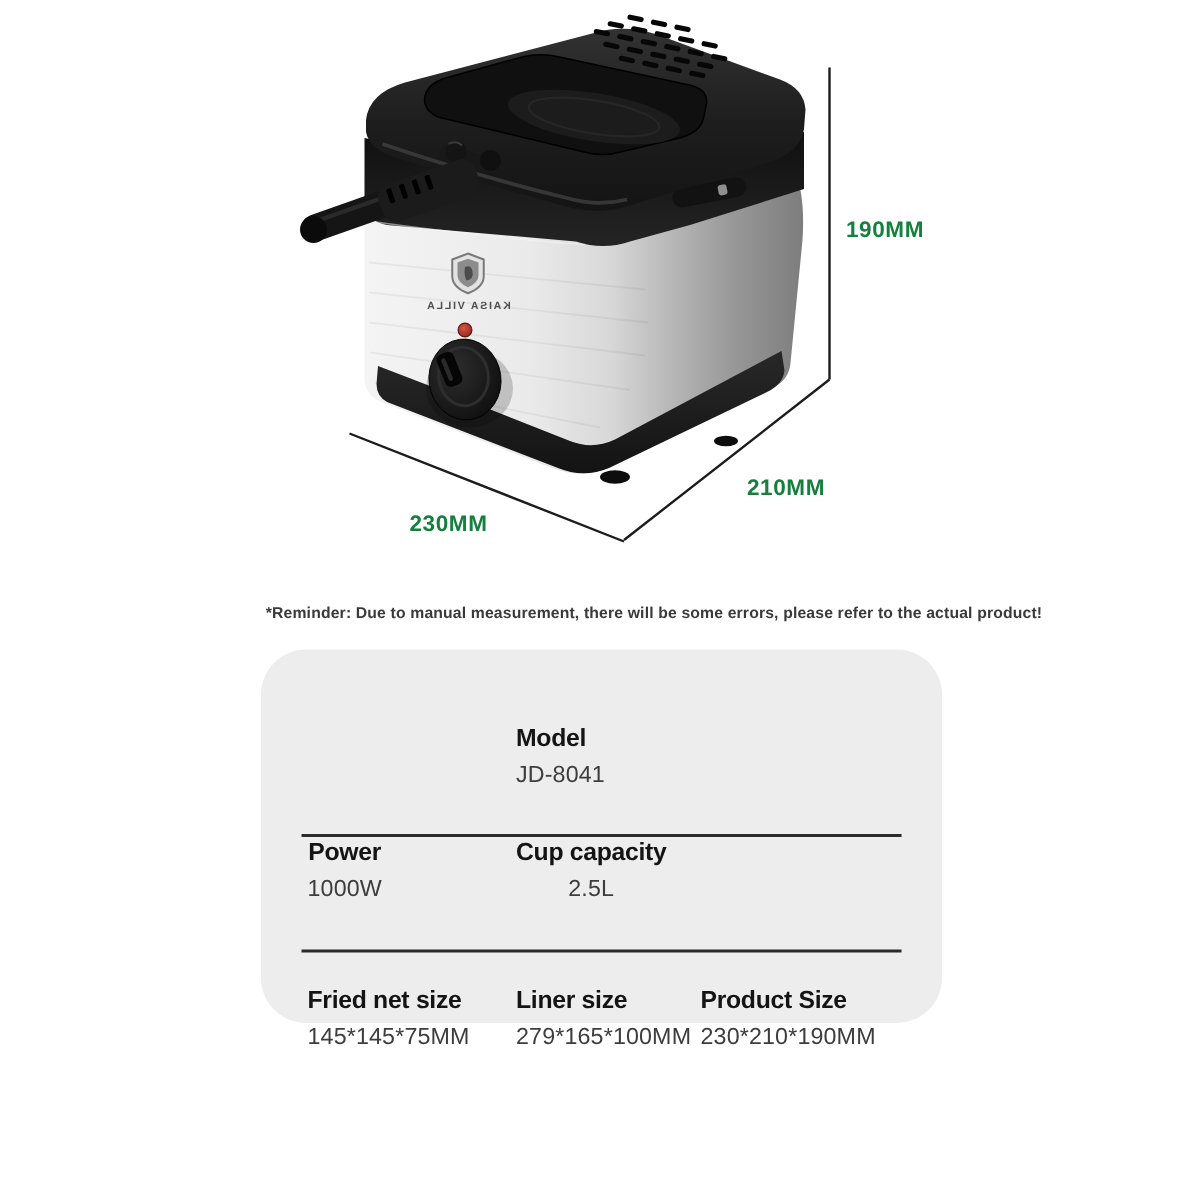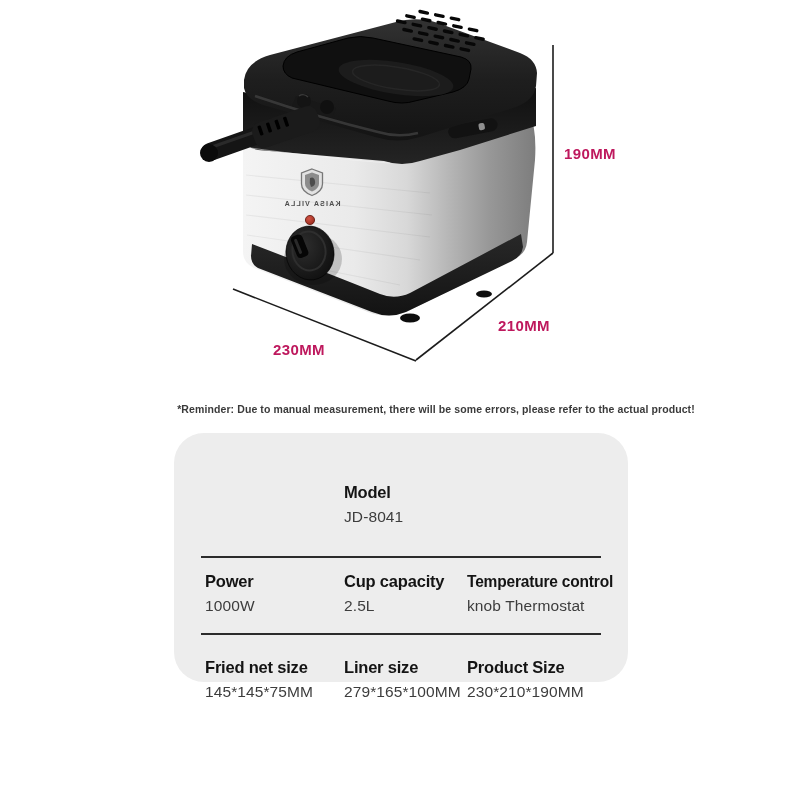--- a/index.html
+++ b/index.html
@@ -2,35 +2,35 @@
 <html><head>
 <meta charset="utf-8">
 <style>
   html,body { margin:0; padding:0; }
   body { font-family:"Liberation Sans","DejaVu Sans",sans-serif; background:#ffffff; }
   .page { position:relative; width:800px; height:800px; background:#ffffff; overflow:hidden; }
 
   
   .scene { position:absolute; left:0; top:0; width:800px; height:415px; }
   .scene svg { position:absolute; left:0; top:0; }
-  .dim-label { position:absolute; font-size:15px; font-weight:700; color:#be185d; letter-spacing:.4px; }
+  .dim-label { position:absolute; font-size:15px; font-weight:700; color:#15803d; letter-spacing:.4px; }
   .dim-height { left:564px; top:145px; }
   .dim-depth  { left:498px; top:317px; }
   .dim-width  { left:273px; top:341px; }
 
   
   .reminder { position:absolute; left:0; top:392px; width:800px; text-align:center;
               font-size:10.5px; font-weight:600; color:#3a3a3a; letter-spacing:.1px;margin-left:36px; }
 
   
   .spec-panel { position:absolute; left:174px; top:433px; width:454px; height:249px;
                 background:#ededed; border-radius:30px; }
   .cell { position:absolute; white-space:nowrap; }
   .c1 { left:31px; } .c2 { left:170px; } .c3 { left:293px; }
-  .r1 { top:50px; } .r2 { top:139px; } .r3 { top:225px; }
+  .r1 { top:50px; } .r2 { top:126px;text-align:center; } .r3 { top:225px; }
   .cell .label { font-size:16.5px; font-weight:700; color:#141414; letter-spacing:-.2px; }
   .cell .value { margin-top:6px; font-size:15.5px; color:#3d3d3d; letter-spacing:.1px; }
   .tight { transform:scaleX(.94); transform-origin:left center; }
   .divider { position:absolute; left:27px; width:400px; height:1.5px; background:#2b2b2b; }
   .d1 { top:123px; } .d2 { top:200px; }
 </style>
 </head>
 <body>
 
 <div class="page">
@@ -187,24 +187,20 @@
     <div class="divider d1"></div>
 
     <div class="cell c1 r2">
       <div class="label">Power</div>
       <div class="value">1000W</div>
     </div>
     <div class="cell c2 r2">
       <div class="label">Cup capacity</div>
       <div class="value">2.5L</div>
     </div>
-    <div class="cell c3 r2">
-      <div class="label tight">Temperature control</div>
-      <div class="value">knob Thermostat</div>
-    </div>
 
     <div class="divider d2"></div>
 
     <div class="cell c1 r3">
       <div class="label">Fried net size</div>
       <div class="value">145*145*75MM</div>
     </div>
     <div class="cell c2 r3">
       <div class="label">Liner size</div>
       <div class="value">279*165*100MM</div>

